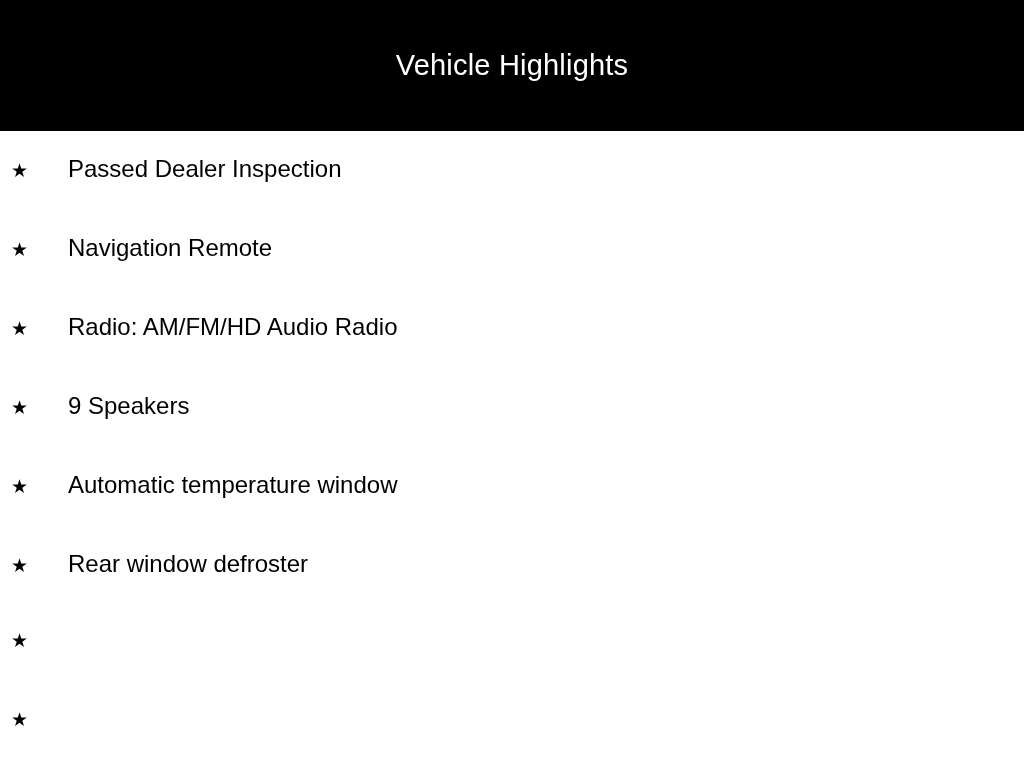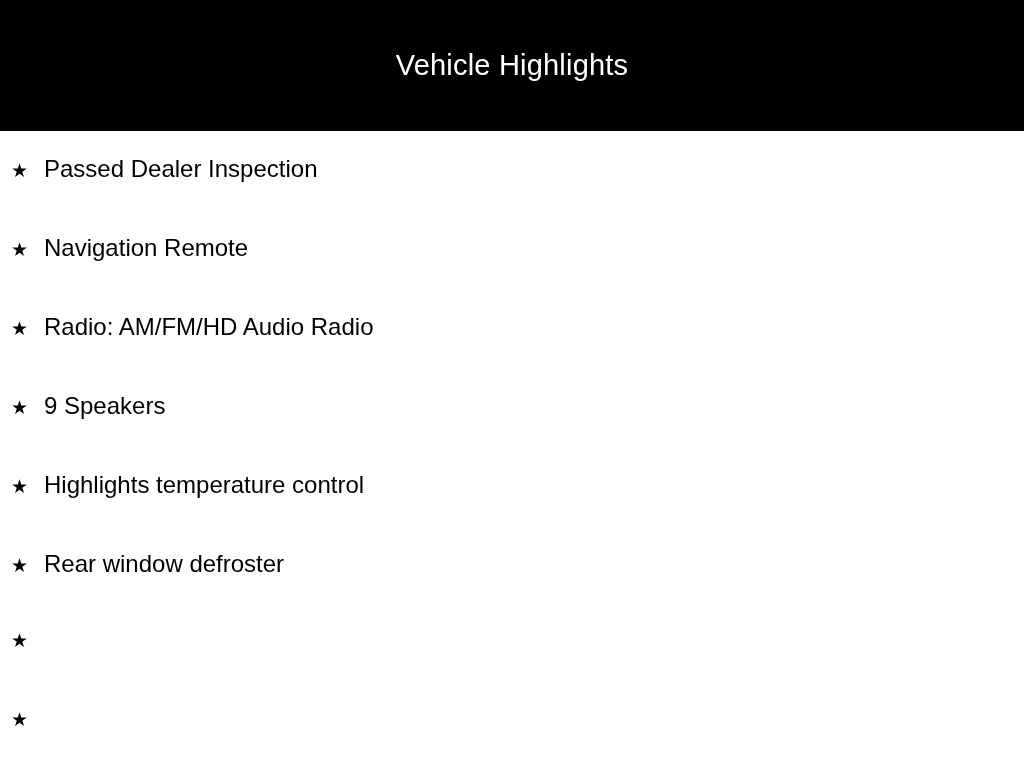--- a/index.html
+++ b/index.html
@@ -69,20 +69,21 @@
     line-height: 1;
     font-family: "DejaVu Sans", sans-serif;
   }
   .highlight-label {
     flex: 1 1 auto;
     color: #000000;
     font-family: "Liberation Sans", sans-serif;
     font-size: 24px;
     line-height: 1;
     white-space: nowrap;
+    margin-left: 24px;
   }
 </style>
 </head>
 <body>
 
 <div class="page">
 
   <div class="header-band">
     <div class="header-title">Vehicle Highlights</div>
   </div>
@@ -104,21 +105,21 @@
       <span class="highlight-label">Radio: AM/FM/HD Audio Radio</span>
     </li>
 
     <li class="highlight-item">
       <span class="bullet-star">★</span>
       <span class="highlight-label">9 Speakers</span>
     </li>
 
     <li class="highlight-item">
       <span class="bullet-star">★</span>
-      <span class="highlight-label">Highlights temperature control</span>
+      <span class="highlight-label">Automatic temperature window</span>
     </li>
 
     <li class="highlight-item">
       <span class="bullet-star">★</span>
       <span class="highlight-label">Rear window defroster</span>
     </li>
 
     <li class="highlight-item">
       <span class="bullet-star">★</span>
     </li>

